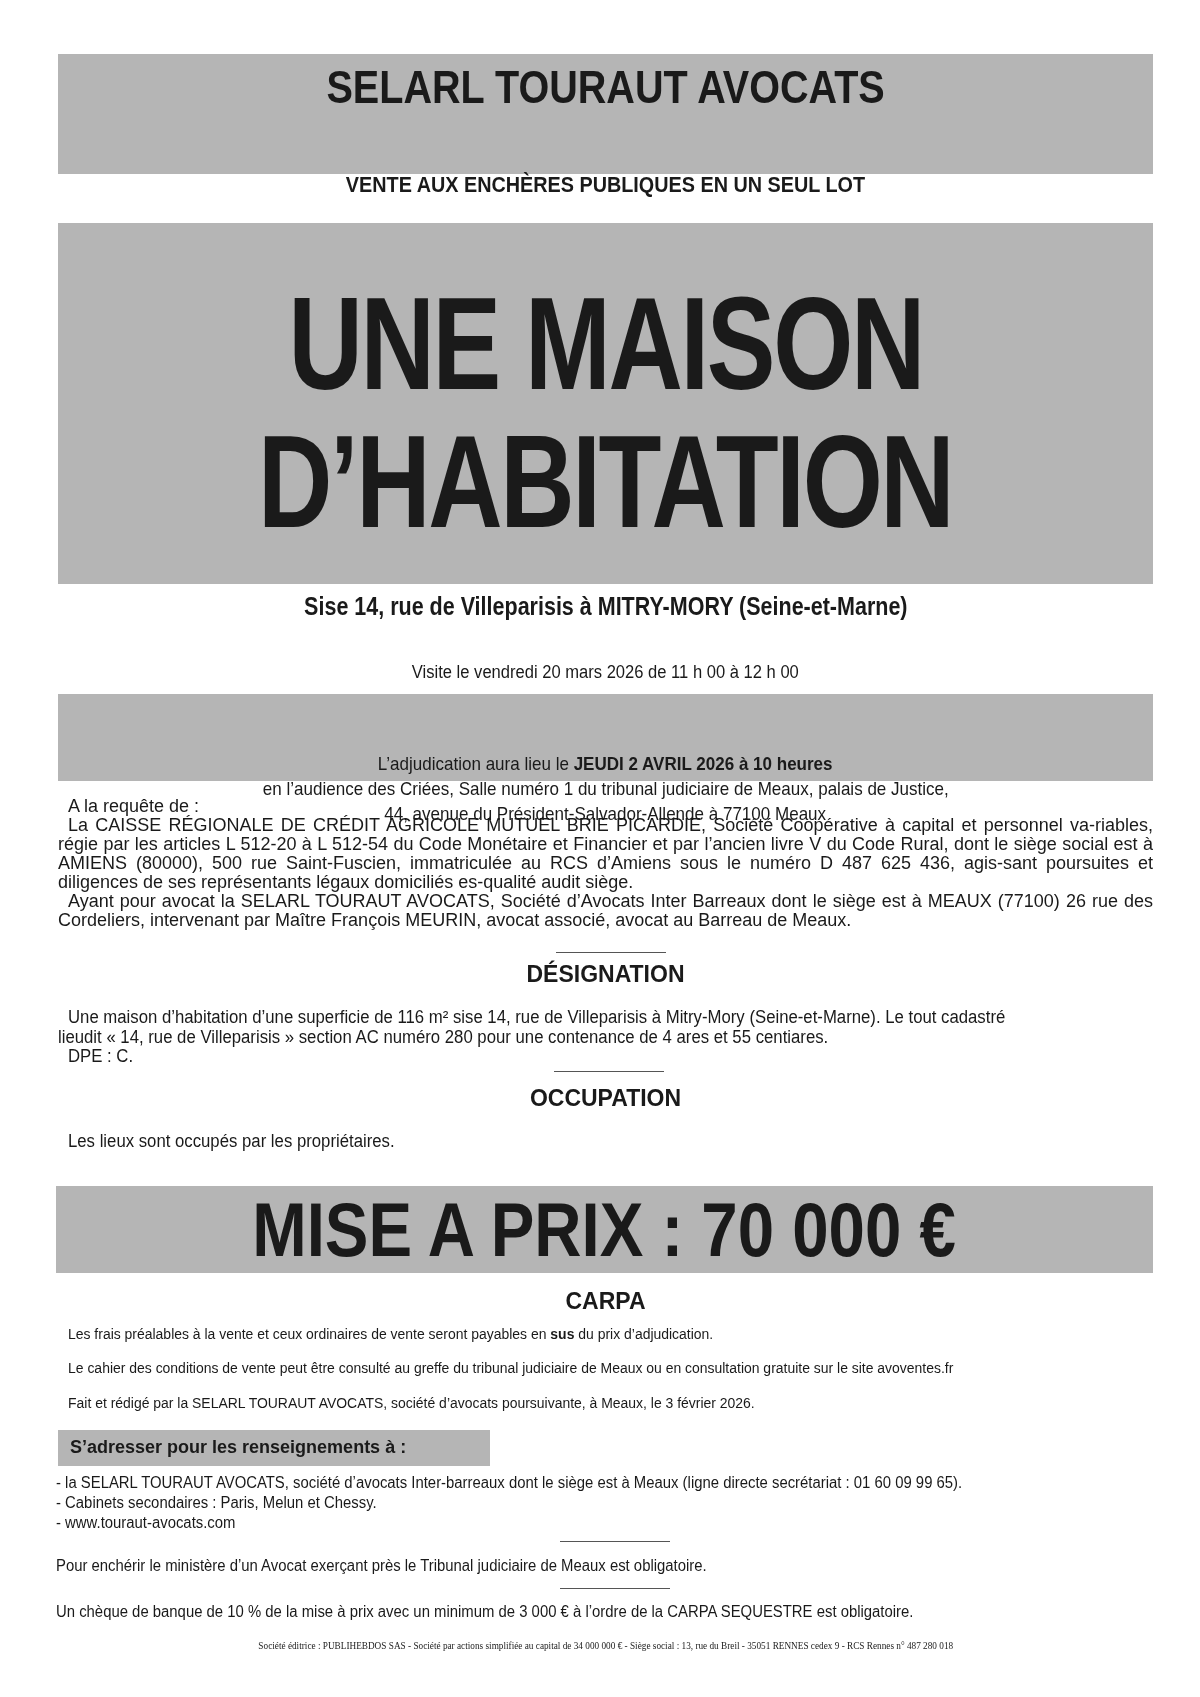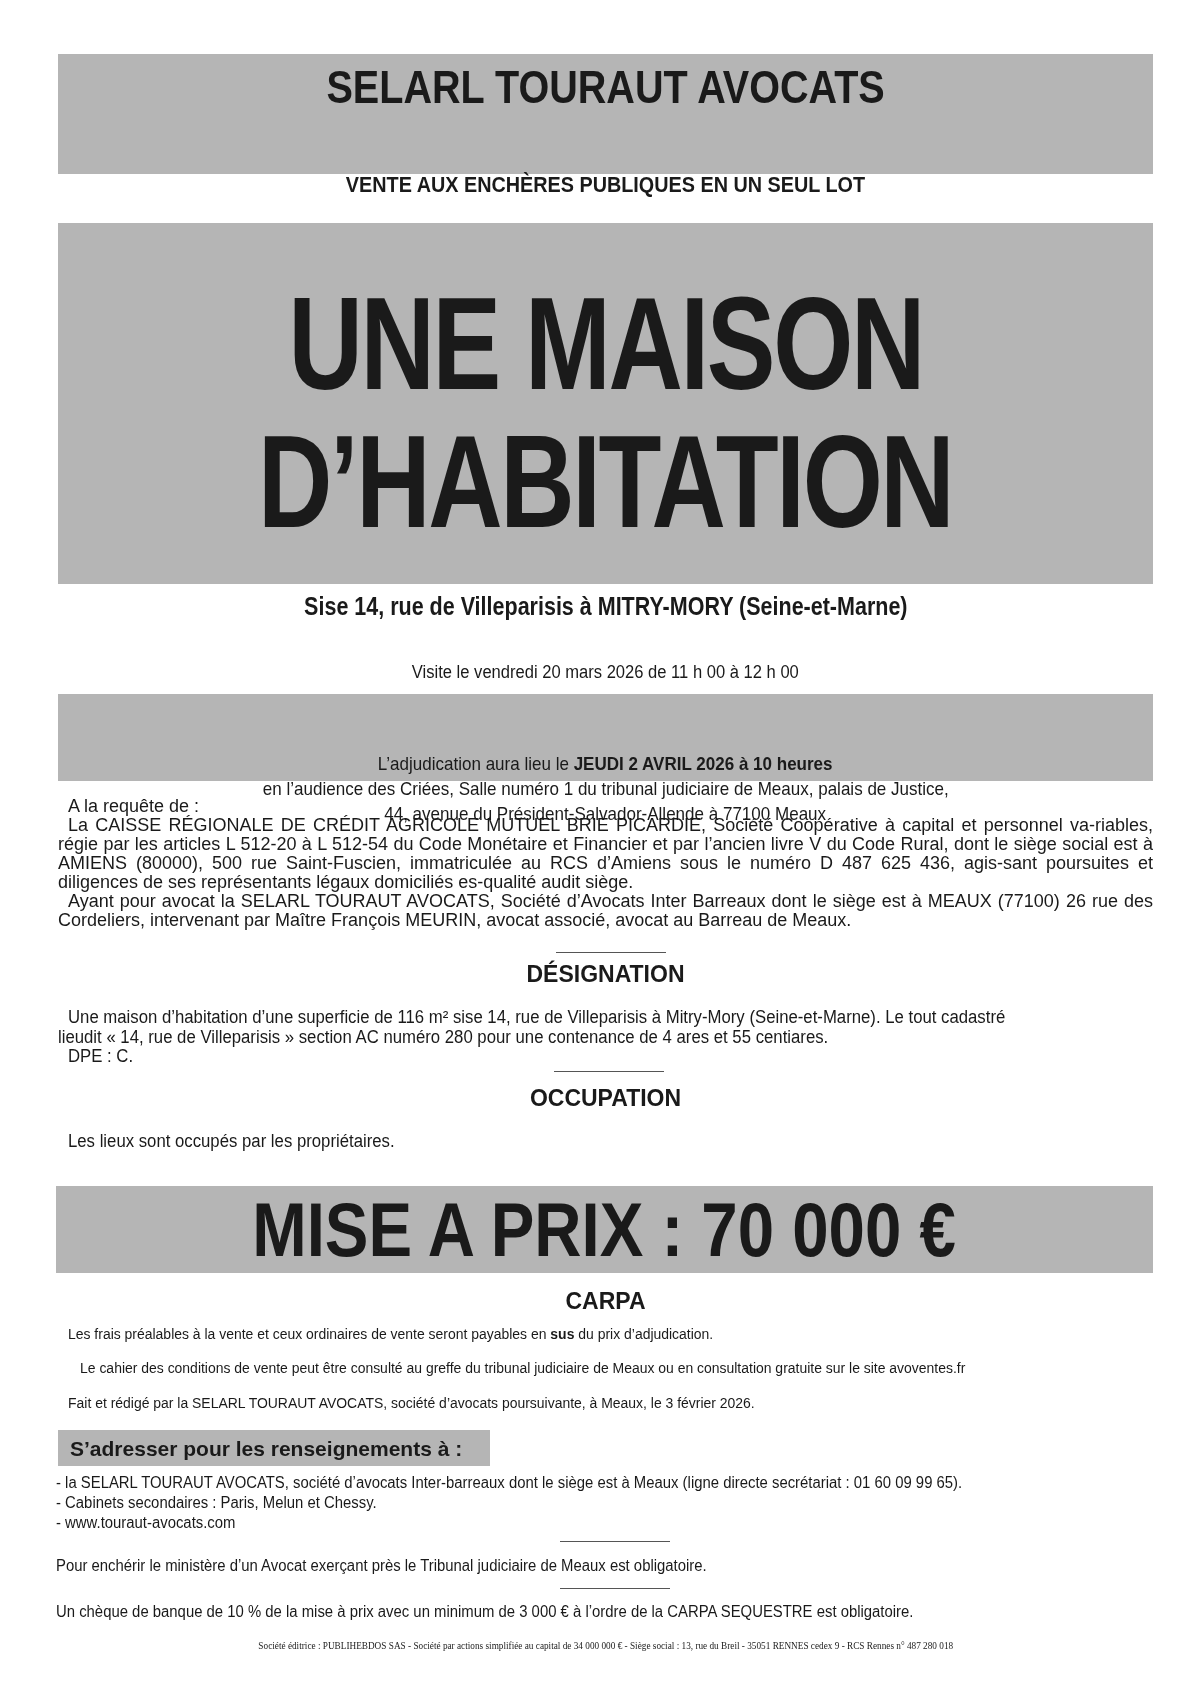--- a/index.html
+++ b/index.html
@@ -51,25 +51,25 @@
   #occupation-text .cond { transform: scaleX(0.93); transform-origin: left; }
 
   #price-box { left: 56px; top: 1186px; width: 1097px; height: 87px; }
   #price-text { left: 0; right: 0; top: 2px; font-size: 76px; font-weight: bold; line-height: 84px; }
   #price-text .cond { transform: scaleX(0.86); }
 
   #heading-frais { left: 58px; width: 1095px; top: 1288px; font-size: 23px; font-weight: bold; }
   .frais-p { left: 68px; font-size: 15.5px; }
   .frais-p .cond { transform: scaleX(0.9); transform-origin: left; }
   #frais-1 { top: 1325px; }
-  #frais-2 { top: 1359px; margin-left: 12px; }
+  #frais-2 { top: 1359px; }
   #frais-3 { top: 1394px; }
 
   #contact-box { left: 58px; top: 1430px; width: 432px; height: 36px; }
-  #contact-heading { left: 12px; top: 7px; font-size: 21px; font-weight: bold; }
+  #contact-heading { left: 12px; top: 7px; font-size: 18px; font-weight: bold; }
   .contact-line { left: 56px; font-size: 16px; }
   .contact-line .cond { transform: scaleX(0.93); transform-origin: left; }
   #contact-1 { top: 1474px; }
   #contact-2 { top: 1494px; }
   #contact-3 { top: 1514px; }
 
   #rule-3 { left: 560px; top: 1541px; }
   #notice-1 { left: 56px; top: 1557px; font-size: 16px; }
   #notice-1 .cond { transform: scaleX(0.93); transform-origin: left; }
   #rule-4 { left: 560px; top: 1588px; }

